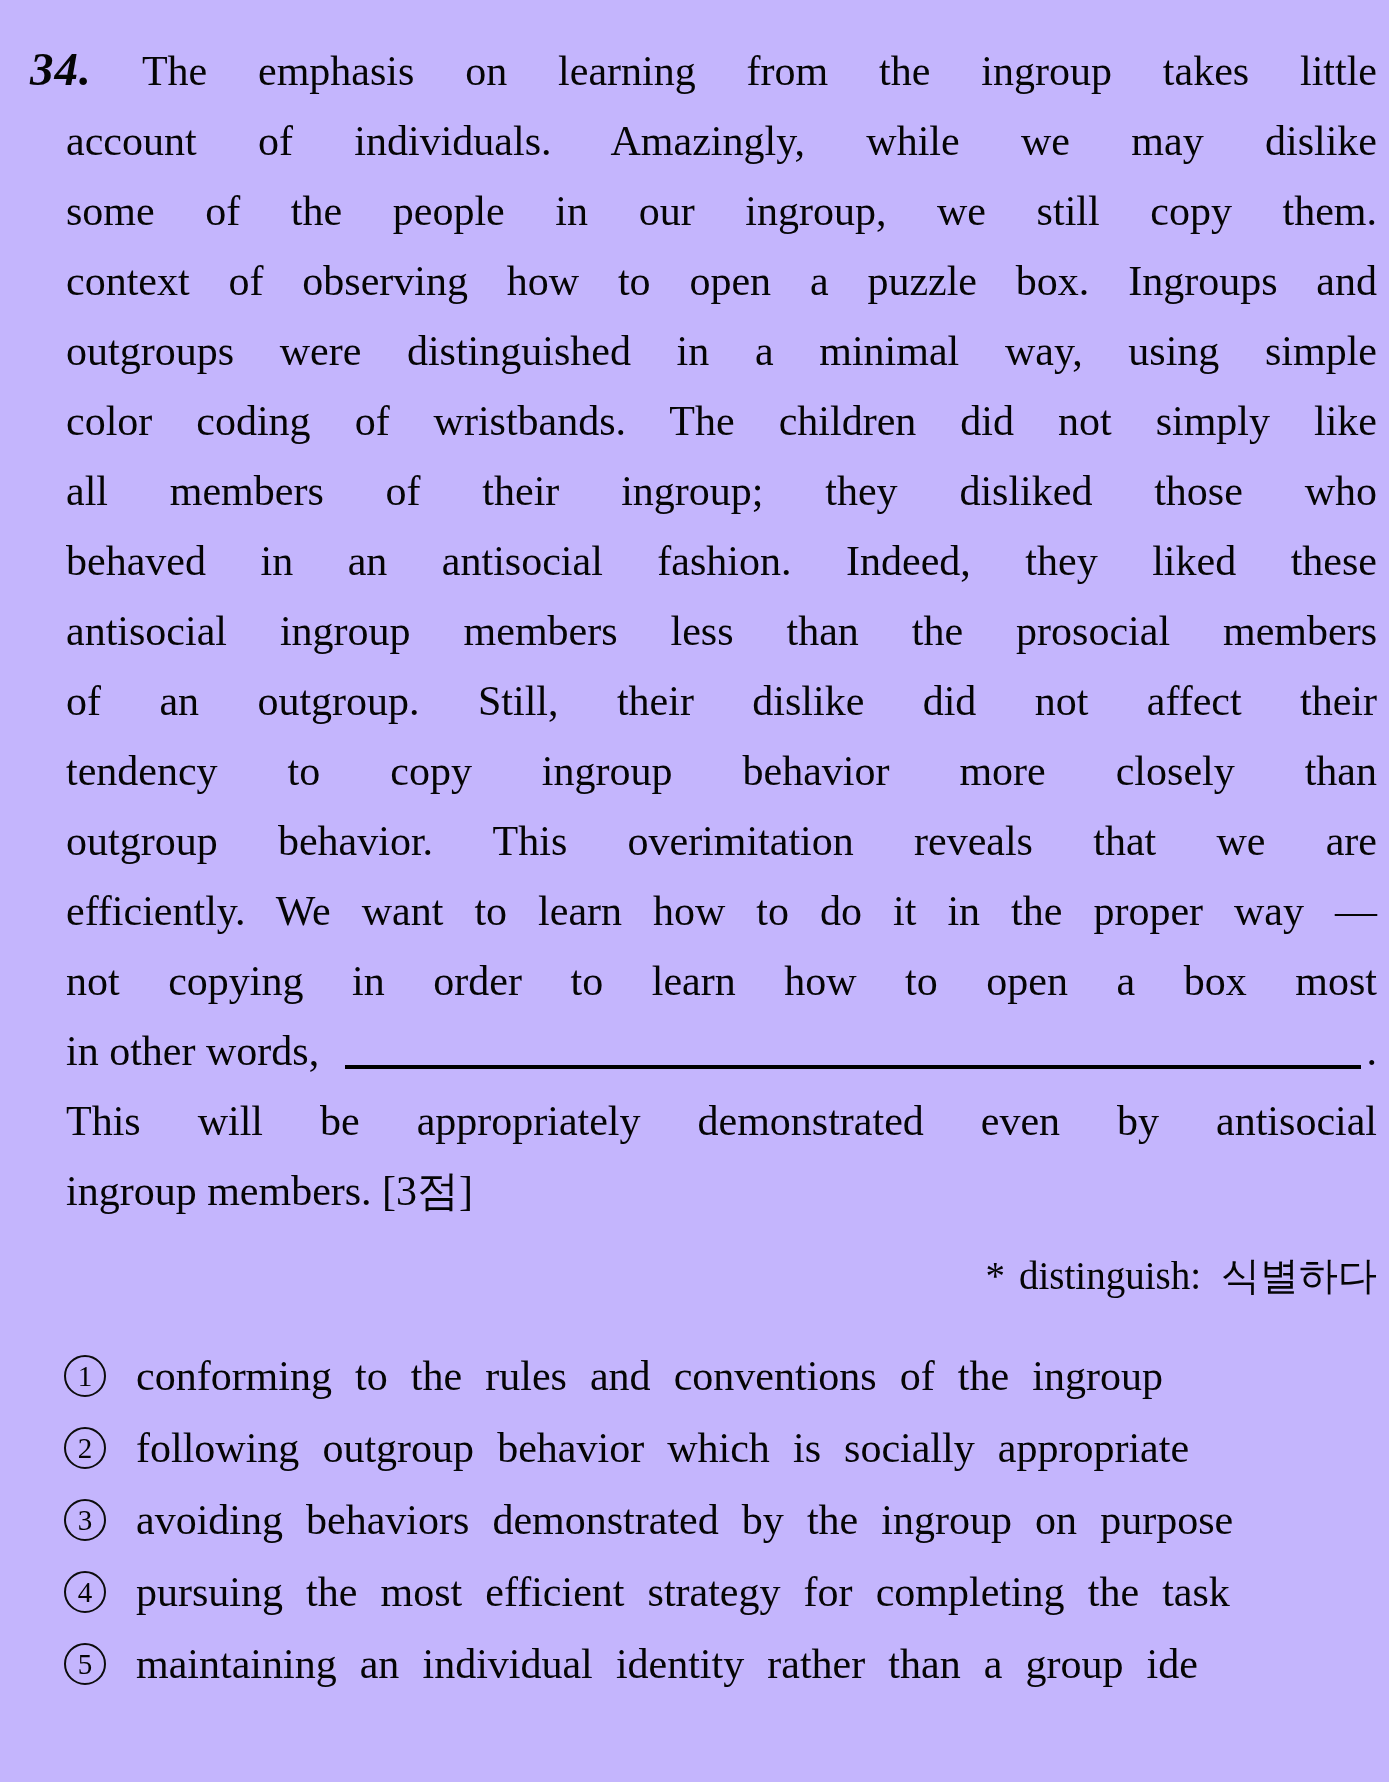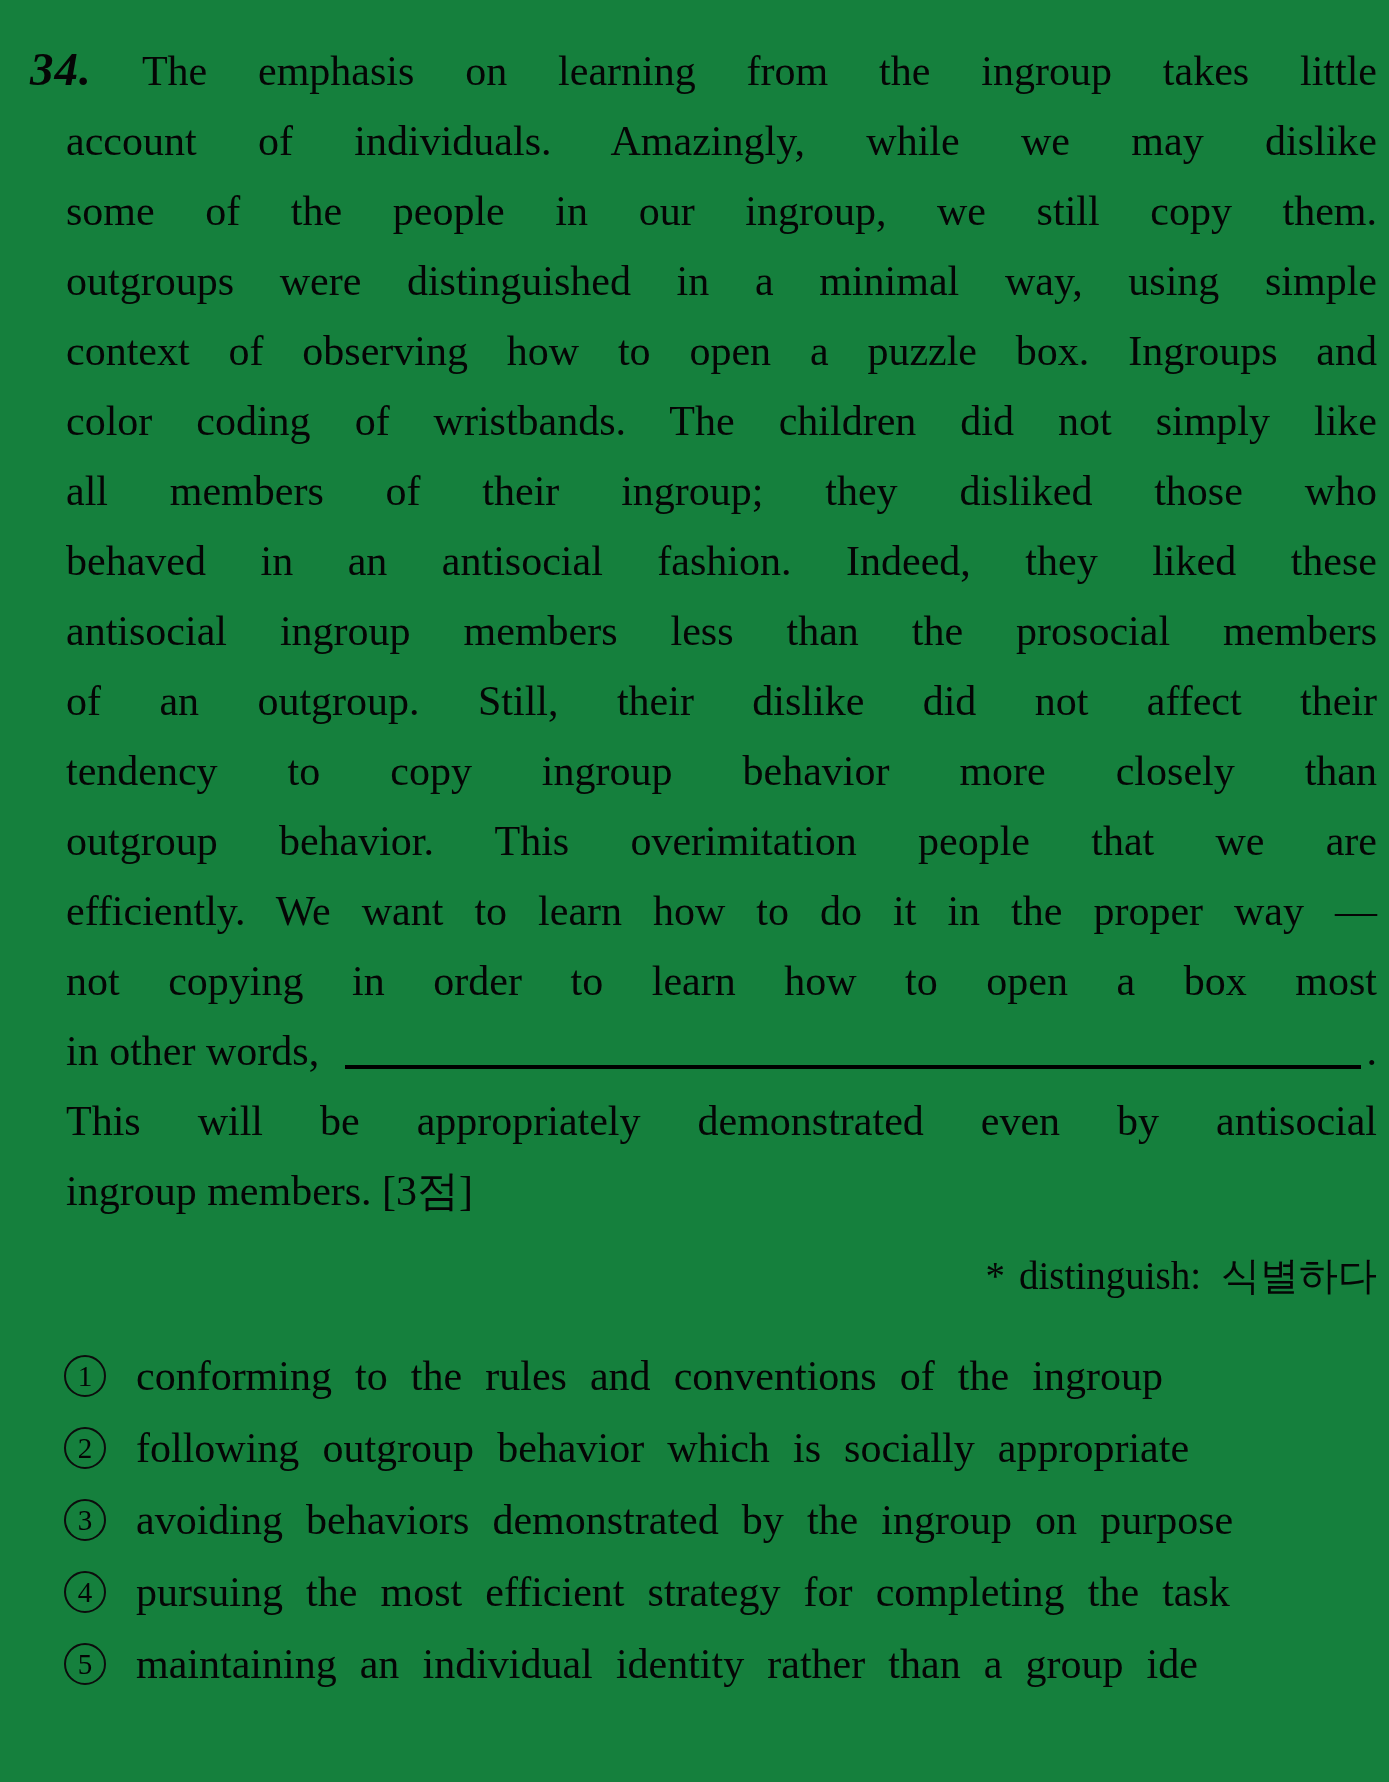--- a/index.html
+++ b/index.html
@@ -11,21 +11,21 @@
     width: 1389px;
     height: 1782px;
     overflow: hidden;
     color: #000000;
     font-family: "Liberation Serif", "DejaVu Serif", serif;
   }
   .page {
     position: relative;
     width: 1389px;
     height: 1782px;
-    background: #15803d;
+    background: #c4b5fd;
   }
 
   
   .passage {
     padding: 34px 12px 0 66px;
     font-size: 42px;
     line-height: 70px;
     color: #050505;
   }
   .jline {
@@ -110,29 +110,29 @@
 
   <div class="passage">
 
     <div class="jline first-line">
       <span class="qnum">34.</span>
       <span>The emphasis on learning from the ingroup takes little</span>
     </div>
 
     <div class="jline">account of individuals. Amazingly, while we may dislike</div>
     <div class="jline">some of the people in our ingroup, we still copy them.</div>
+    <div class="jline">context of observing how to open a puzzle box. Ingroups and</div>
     <div class="jline">outgroups were distinguished in a minimal way, using simple</div>
-    <div class="jline">context of observing how to open a puzzle box. Ingroups and</div>
     <div class="jline">color coding of wristbands. The children did not simply like</div>
     <div class="jline">all members of their ingroup; they disliked those who</div>
     <div class="jline">behaved in an antisocial fashion. Indeed, they liked these</div>
     <div class="jline">antisocial ingroup members less than the prosocial members</div>
     <div class="jline">of an outgroup. Still, their dislike did not affect their</div>
     <div class="jline">tendency to copy ingroup behavior more closely than</div>
-    <div class="jline">outgroup behavior. This overimitation people that we are</div>
+    <div class="jline">outgroup behavior. This overimitation reveals that we are</div>
     <div class="jline">efficiently. We want to learn how to do it in the proper way —</div>
     <div class="jline">not copying in order to learn how to open a box most</div>
 
     <div class="blank-line">
       <span class="pre">in other words,</span>
       <span class="blank-rule"></span>
       <span>.</span>
     </div>
 
     <div class="jline">This will be appropriately demonstrated even by antisocial</div>

